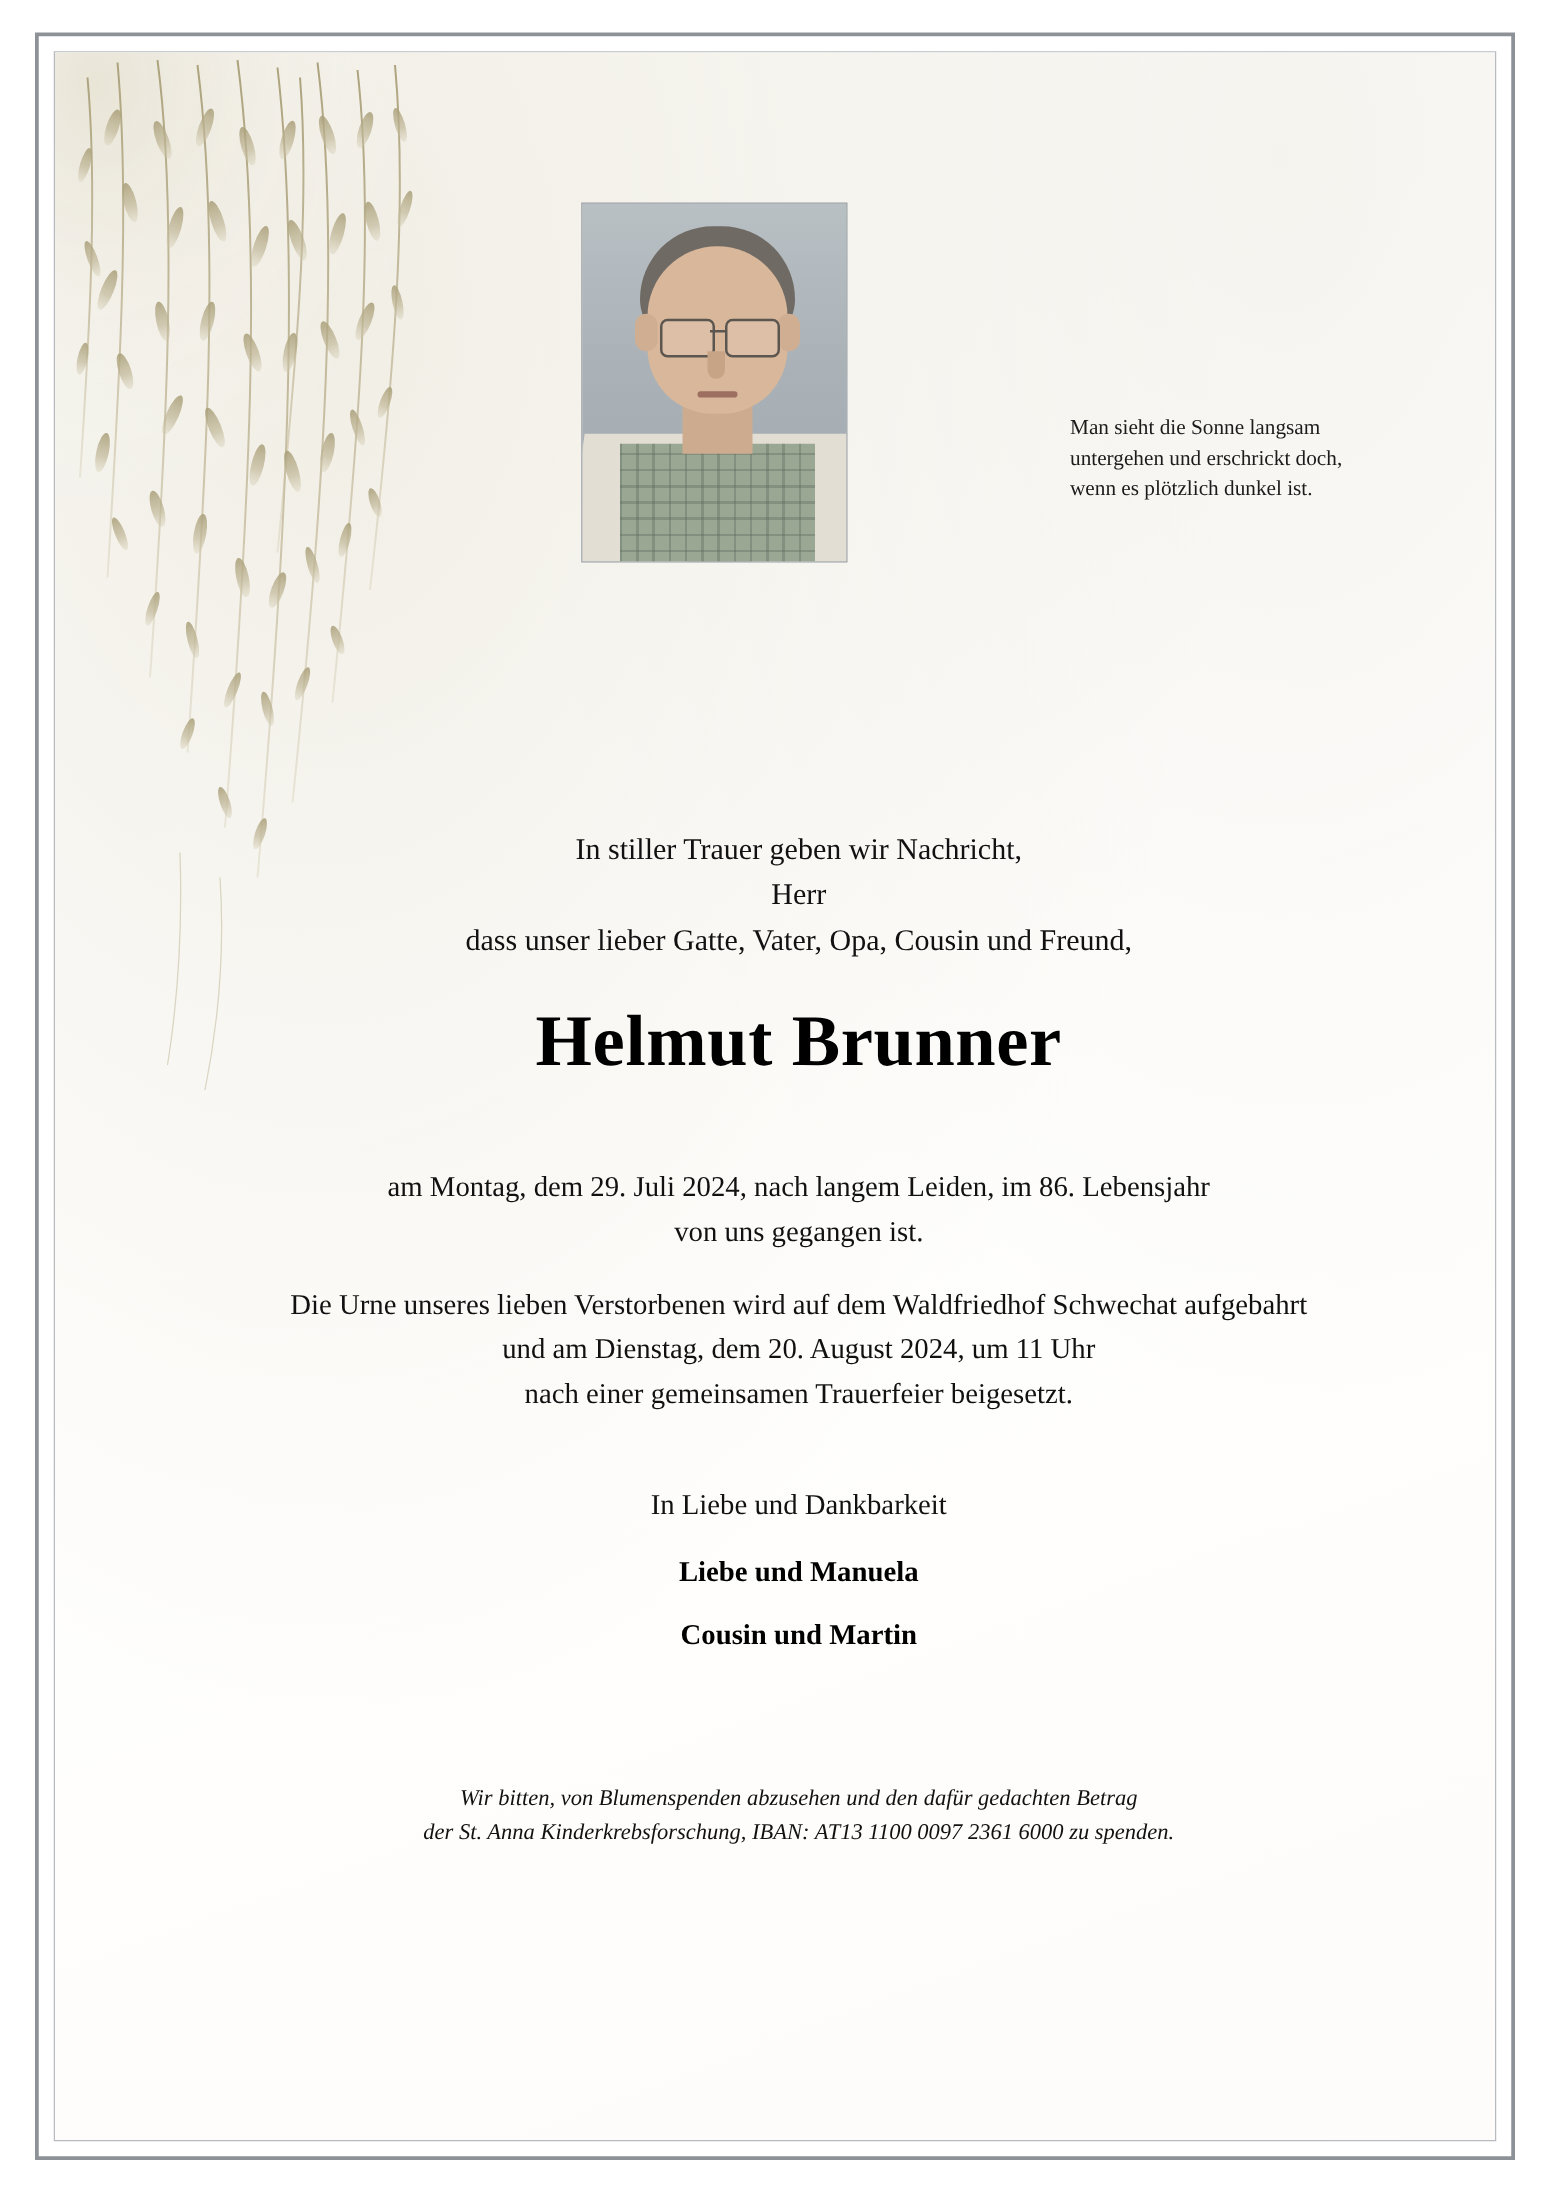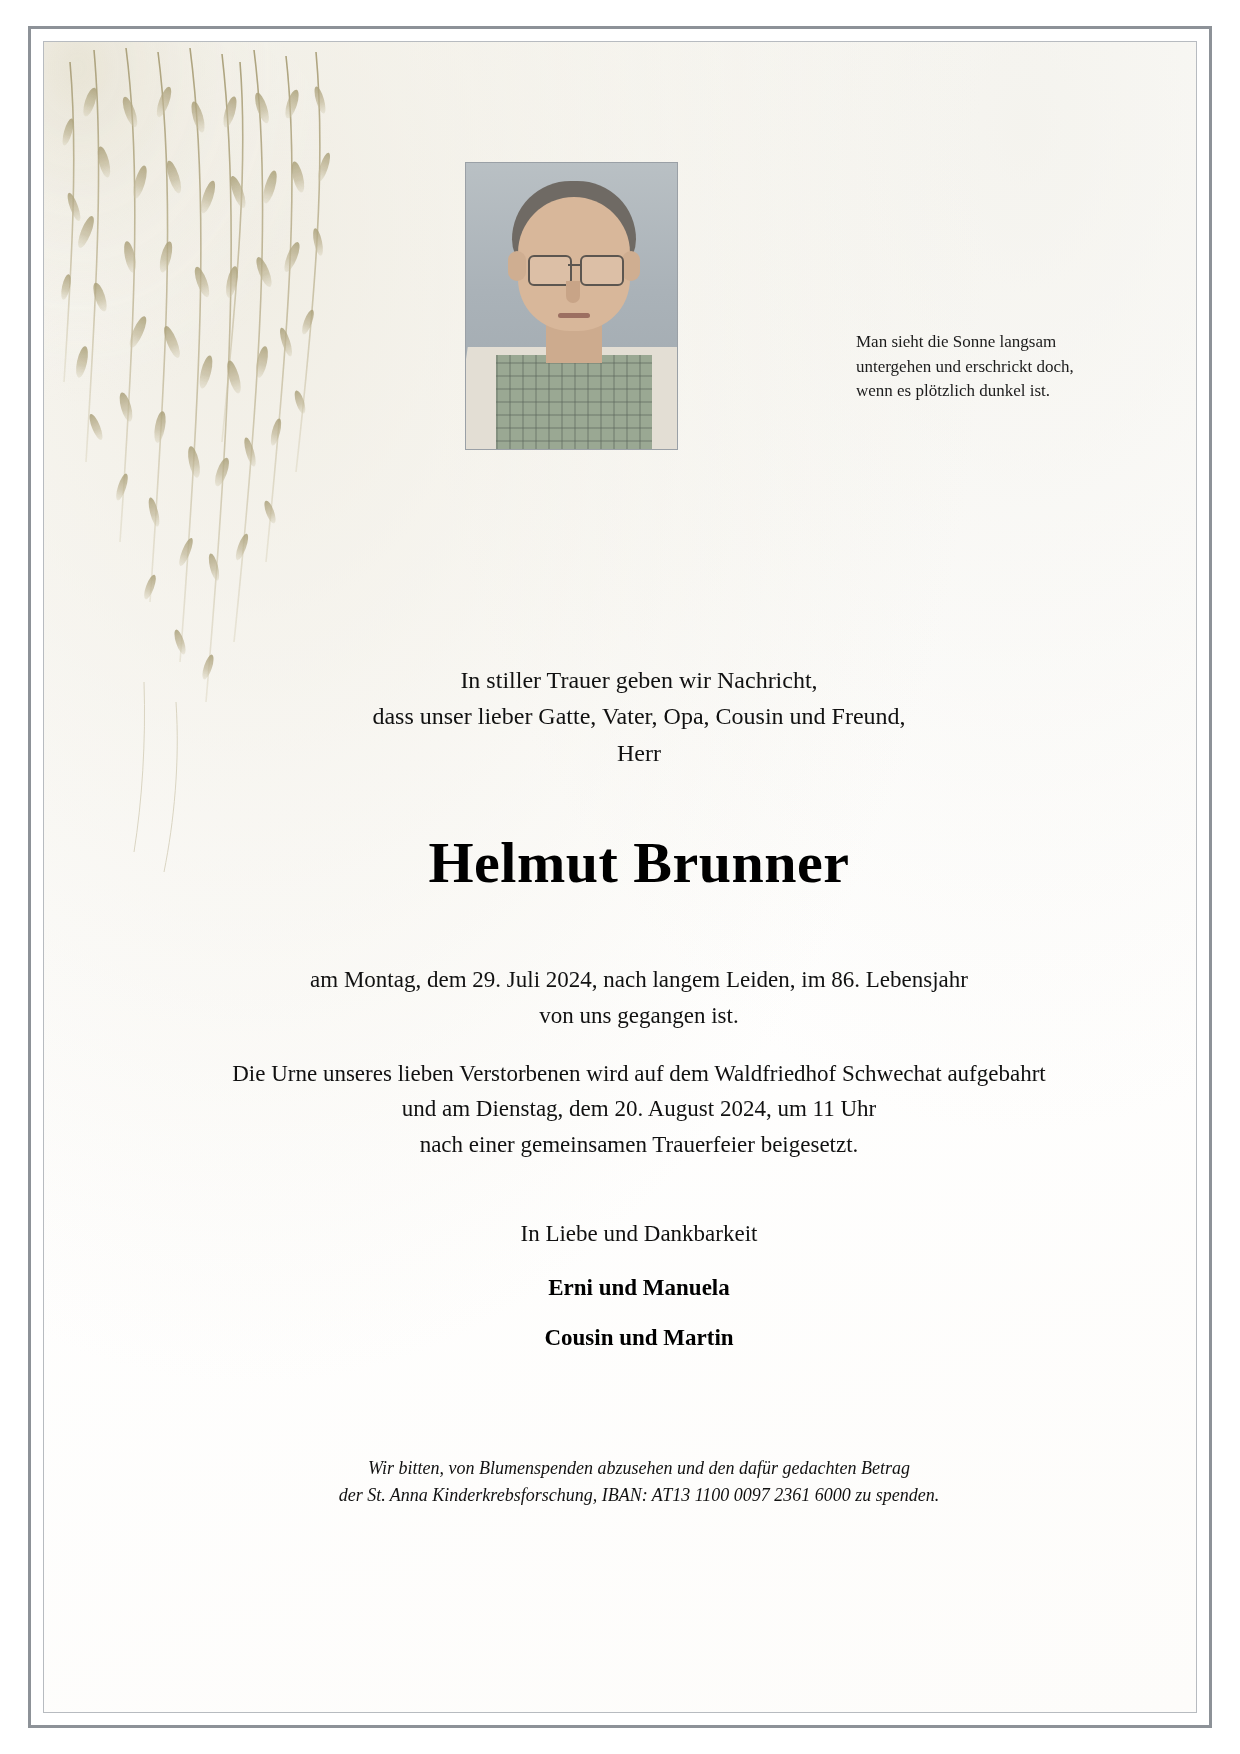--- a/index.html
+++ b/index.html
@@ -132,21 +132,21 @@
     top: 620px;
     width: 940px;
     text-align: center;
   }
   .intro-line {
     font-size: 24px;
     line-height: 1.52;
     color: #111;
   }
   .name {
-    margin-top: 58px;
+    margin-top: 28px;
     font-size: 58px;
     font-weight: bold;
     letter-spacing: 0.5px;
     color: #000;
   }
   .detail-block {
     margin-top: 66px;
     font-size: 23px;
     line-height: 1.55;
     color: #111;
@@ -310,37 +310,37 @@
         </div>
 
         <div class="quote">
           <div class="q-line">Man sieht die Sonne langsam</div>
           <div class="q-line">untergehen und erschrickt doch,</div>
           <div class="q-line">wenn es plötzlich dunkel ist.</div>
         </div>
 
         <div class="center-col">
           <div class="intro-line">In stiller Trauer geben wir Nachricht,</div>
+          <div class="intro-line">Herr</div>
           <div class="intro-line">dass unser lieber Gatte, Vater, Opa, Cousin und Freund,</div>
-          <div class="intro-line">Herr</div>
 
           <div class="name">Helmut Brunner</div>
 
           <div class="detail-block">
             <div>am Montag, dem 29. Juli 2024, nach langem Leiden, im 86. Lebensjahr</div>
             <div>von uns gegangen ist.</div>
             <div class="gap"></div>
             <div>Die Urne unseres lieben Verstorbenen wird auf dem Waldfriedhof Schwechat aufgebahrt</div>
             <div>und am Dienstag, dem 20. August 2024, um 11 Uhr</div>
             <div>nach einer gemeinsamen Trauerfeier beigesetzt.</div>
           </div>
 
           <div class="thanks">In Liebe und Dankbarkeit</div>
 
-          <div class="survivor">Erni und Manuela</div>
+          <div class="survivor">Liebe und Manuela</div>
           <div class="survivor">Cousin und Martin</div>
 
 
           <div class="donation">
             <div>Wir bitten, von Blumenspenden abzusehen und den dafür gedachten Betrag</div>
             <div>der St. Anna Kinderkrebsforschung, IBAN: AT13 1100 0097 2361 6000 zu spenden.</div>
           </div>
         </div>
 
 

